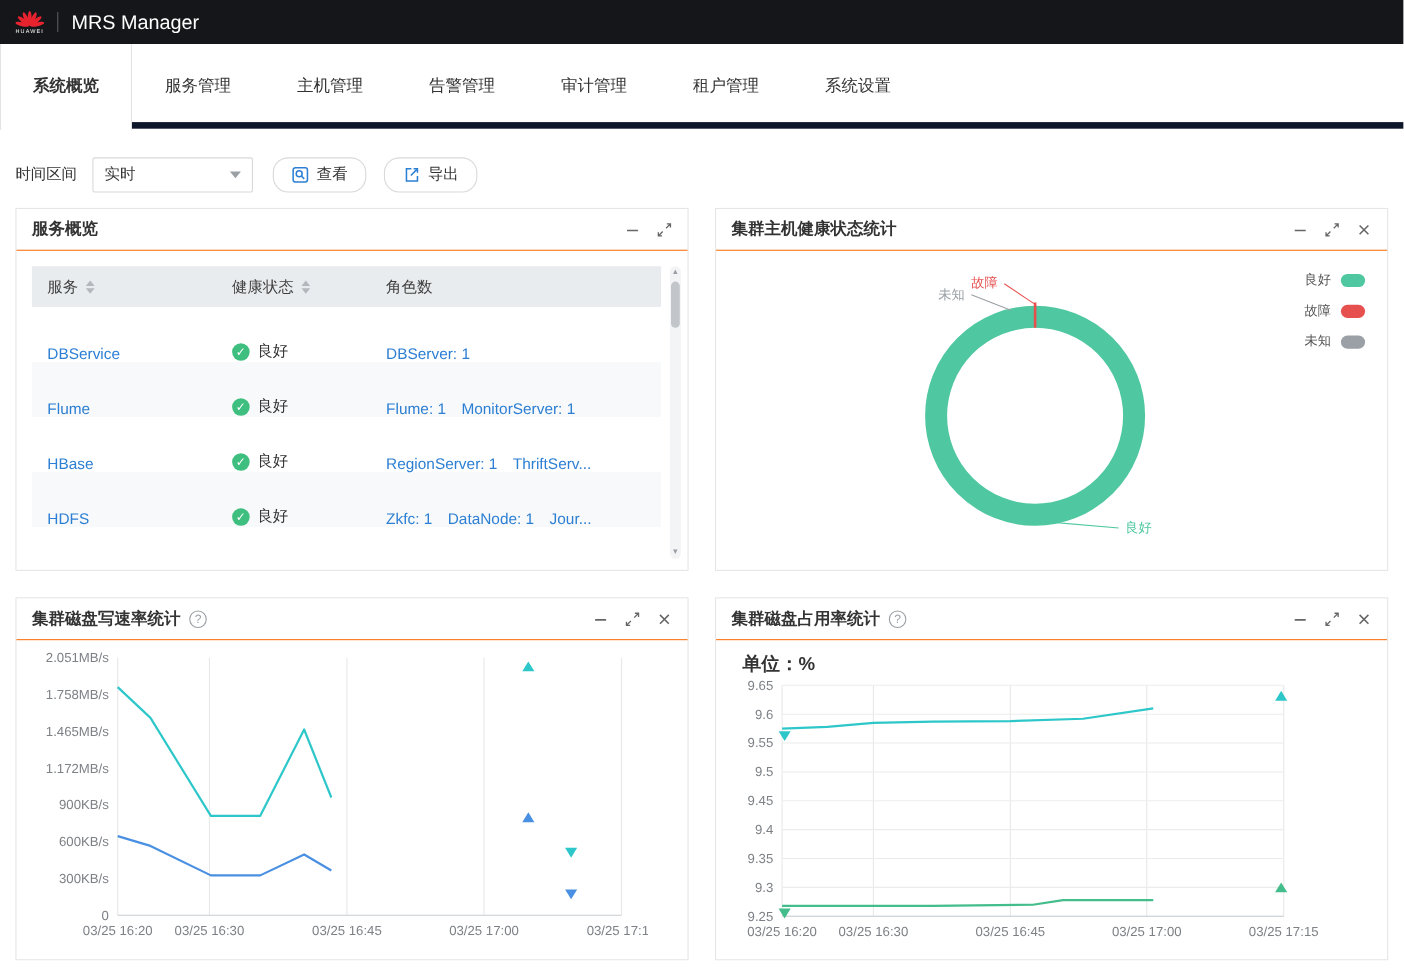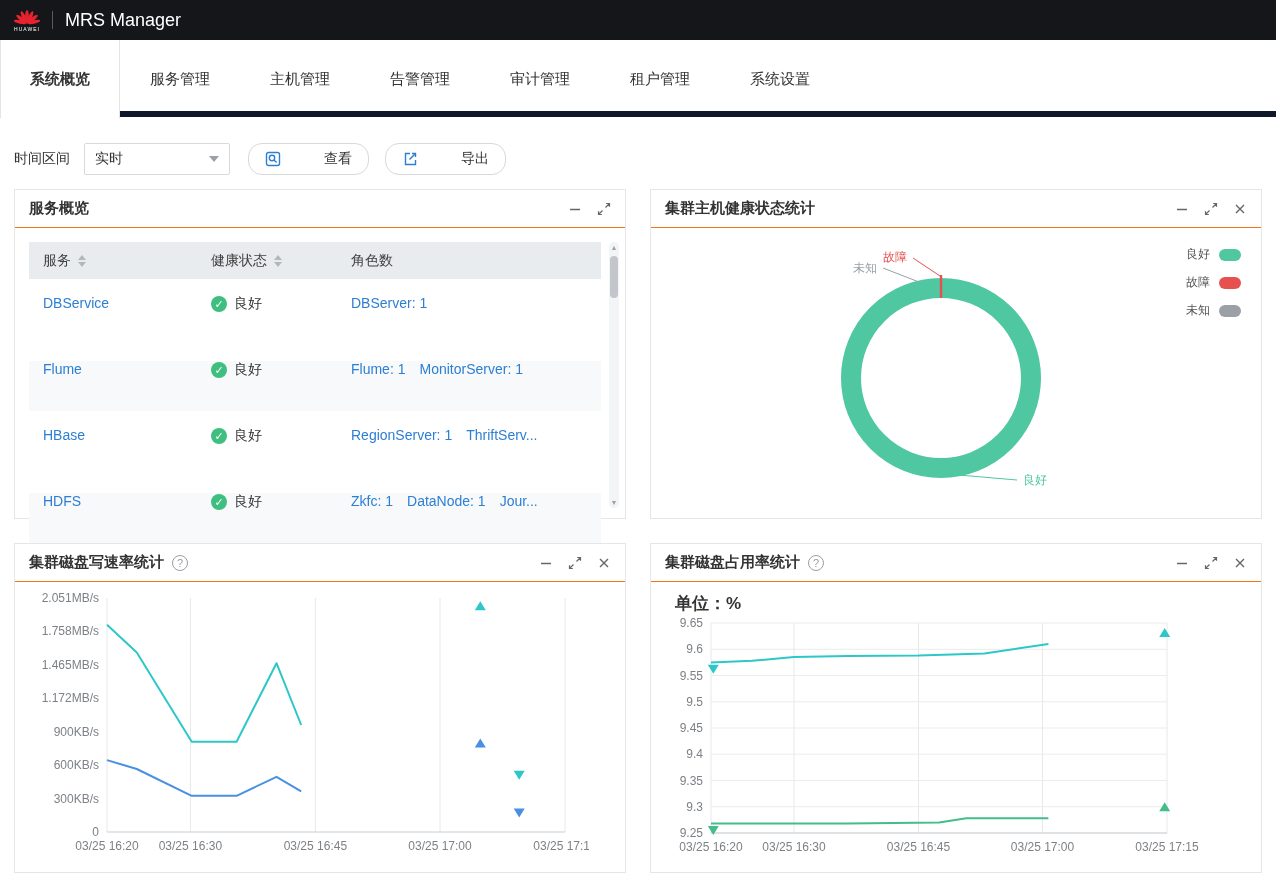--- a/index.html
+++ b/index.html
@@ -19,40 +19,40 @@
   .tab { width:120px; height:77px; line-height:77px; text-align:center; font-size:15px; color:#333; cursor:pointer; }
   .tab.active { height:78px; background:#fff; border-left:1px solid #e4e4e4; border-right:1px solid #e4e4e4; font-weight:700; position:relative; z-index:2; }
 
   
   .toolbar { display:flex; align-items:center; margin:26px 14px 14px 14px; }
   .toolbar-label { font-size:14px; margin-right:14px; }
   .select { width:146px; height:32px; border:1px solid #d9d9d9; border-radius:2px; background:#fff;
     display:flex; align-items:center; justify-content:space-between; padding:0 10px; font-size:14px; cursor:pointer; margin-right:18px; }
   .caret { width:0; height:0; border-left:5px solid transparent; border-right:5px solid transparent; border-top:6px solid #9aa0a6; }
   .btn { height:32px; border:1px solid #d9d9d9; border-radius:14px; background:#fff; display:flex; align-items:center;
-    padding:0 16px; font-size:14px; cursor:pointer; margin-right:16px;gap:36px; }
+    padding:0 16px; font-size:14px; cursor:pointer; margin-right:16px; }
   .btn svg { margin-right:7px; }
 
   
   .panels { display:grid; grid-template-columns:1fr 1fr; gap:24px; padding:0 14px; }
   .panel { height:330px; border:1px solid #e6e6e6; background:#fff; position:relative; }
   .panel-header { height:38px; display:flex; align-items:center; justify-content:space-between;
     padding:0 14px; border-bottom:1px solid #f97316; }
   .panel-title-wrap { display:flex; align-items:center; }
   .panel-title { font-size:15px; font-weight:700; color:#333; }
   .help { width:16px; height:16px; border:1px solid #9aa0a6; border-radius:50%; color:#9aa0a6; font-size:11px;
     display:inline-flex; align-items:center; justify-content:center; margin-left:8px; cursor:pointer; }
   .panel-controls { display:flex; align-items:center; gap:15px; }
   .pc-icon { width:14px; height:14px; cursor:pointer; display:inline-flex; }
 
   
   .table { margin:14px 24px 0 14px; font-size:14px; }
   .thead { display:flex; background:#e9ecef; height:37px; align-items:center; }
   .th { display:flex; align-items:center; padding-left:14px; color:#404040; }
-  .tr { display:flex; height:50px; align-items:flex-start;margin-top:16px; }
+  .tr { display:flex; height:50px; align-items:flex-end; }
   .tr:nth-child(even) { background:#f7f9fa; }
   .td { padding-left:14px; display:flex; align-items:center; }
   .c1 { width:168px; } .c2 { width:140px; } .c3 { flex:1; }
   a.link { color:#2d7fd3; text-decoration:none; cursor:pointer; }
   .td.c3 a.link { margin-right:14px; }
   .sort { display:inline-flex; flex-direction:column; margin-left:7px; line-height:0; cursor:pointer; }
   .sort i { width:0; height:0; border-left:4px solid transparent; border-right:4px solid transparent; display:block; }
   .sort .up { border-bottom:5px solid #b3b8bd; margin-bottom:2px; }
   .sort .dn { border-top:5px solid #b3b8bd; }
   .okdot { width:16px; height:16px; border-radius:50%; background:#3fbf7f; color:#fff; font-size:11px;

